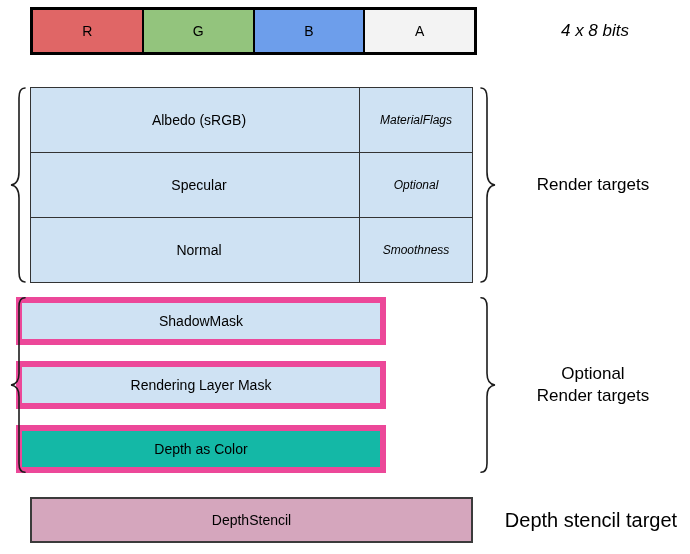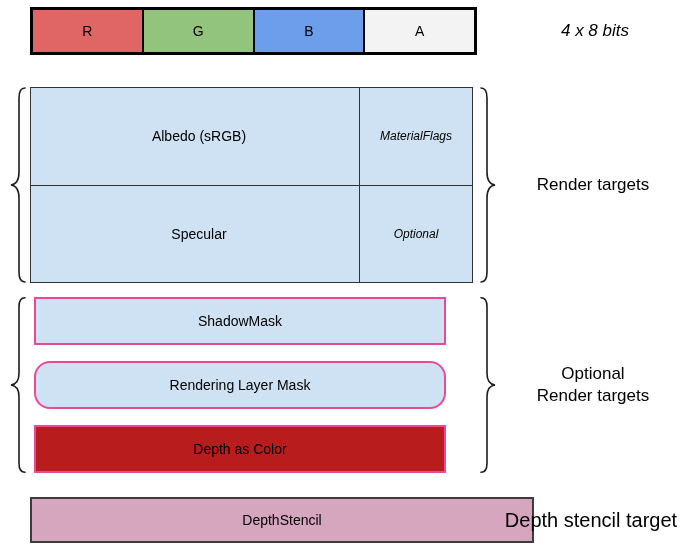--- a/index.html
+++ b/index.html
@@ -61,30 +61,30 @@
   .rt-alpha {
     width: 112px; flex: 0 0 112px;
     border-left: 1px solid #333333;
     display: flex; align-items: center; justify-content: center;
     font-size: 12px;
     font-style: italic;
   }
 
   
   .opt-box {
-    left: 34px; width: 412px; height: 48px;
-    border: 2px solid #ec4899;
+    left: 16px; width: 370px; height: 48px;
+    border: 6px solid #ec4899;
     background: #cfe2f3;
     display: flex; align-items: center; justify-content: center;
     font-size: 14px;
   }
 
   
   .ds-box {
-    left: 30px; top: 497px; width: 504px; height: 46px;
+    left: 30px; top: 497px; width: 443px; height: 46px;
     border: 2px solid #3b3b3b;
     background: #d5a6bd;
     display: flex; align-items: center; justify-content: center;
     font-size: 14px;
   }
   .ds-label {
     left: 492px; top: 497px; width: 198px; height: 46px;
     display: flex; align-items: center; justify-content: center;
     font-size: 20px;
   }
@@ -122,35 +122,39 @@
 
   <div class="abs rt-grid" style="background: rgb(207, 226, 243);">
     <div class="rt-row">
       <div class="rt-main">Albedo (sRGB)</div>
       <div class="rt-alpha">MaterialFlags</div>
     </div>
     <div class="rt-row">
       <div class="rt-main">Specular</div>
       <div class="rt-alpha">Optional</div>
     </div>
+    <div class="rt-row">
+      <div class="rt-main">Normal</div>
+      <div class="rt-alpha">Smoothness</div>
+    </div>
   </div>
 
   <svg class="abs brace" style="left:6px; top:85px;" width="22" height="200" viewBox="0 0 22 200" preserveAspectRatio="none">
     <path d="M19 3 Q13 3 13 13 L13 87 Q13 99 5 100 Q13 101 13 113 L13 187 Q13 197 19 197"></path>
   </svg>
   <svg class="abs brace" style="left:478px; top:85px;" width="22" height="200" viewBox="0 0 22 200" preserveAspectRatio="none">
     <path d="M3 3 Q9 3 9 13 L9 87 Q9 99 17 100 Q9 101 9 113 L9 187 Q9 197 3 197"></path>
   </svg>
   <div class="abs group-label group-label-1">
     <span>Render targets</span>
   </div>
 
   <div class="abs opt-box" style="top: 297px; background: rgb(207, 226, 243);">ShadowMask</div>
-  <div class="abs opt-box" style="top: 361px; background: rgb(207, 226, 243); border-radius: 16px;">Rendering Layer Mask</div>
-  <div class="abs opt-box" style="top: 425px; background: #b91c1c;">Depth as Color</div>
+  <div class="abs opt-box" style="top: 361px; background: rgb(207, 226, 243);">Rendering Layer Mask</div>
+  <div class="abs opt-box" style="top: 425px; background: #14b8a6;">Depth as Color</div>
 
   <svg class="abs brace" style="left:6px; top:295px;" width="22" height="180" viewBox="0 0 22 200" preserveAspectRatio="none">
     <path d="M19 3 Q13 3 13 13 L13 87 Q13 99 5 100 Q13 101 13 113 L13 187 Q13 197 19 197"></path>
   </svg>
   <svg class="abs brace" style="left:478px; top:295px;" width="22" height="180" viewBox="0 0 22 200" preserveAspectRatio="none">
     <path d="M3 3 Q9 3 9 13 L9 87 Q9 99 17 100 Q9 101 9 113 L9 187 Q9 197 3 197"></path>
   </svg>
   <div class="abs group-label group-label-2">
     <span>Optional</span>
     <span>Render targets</span>

